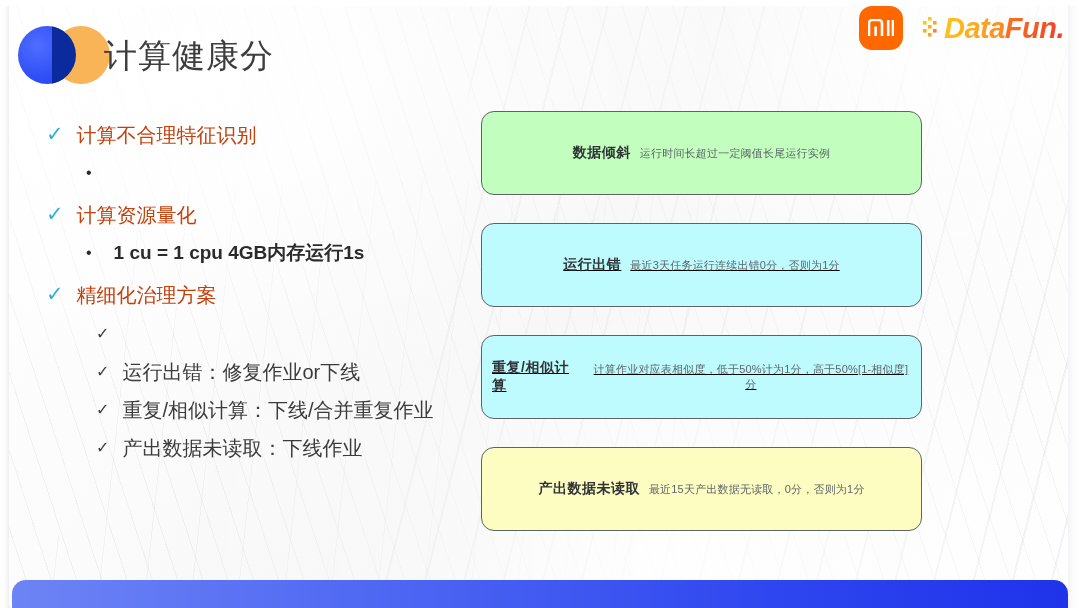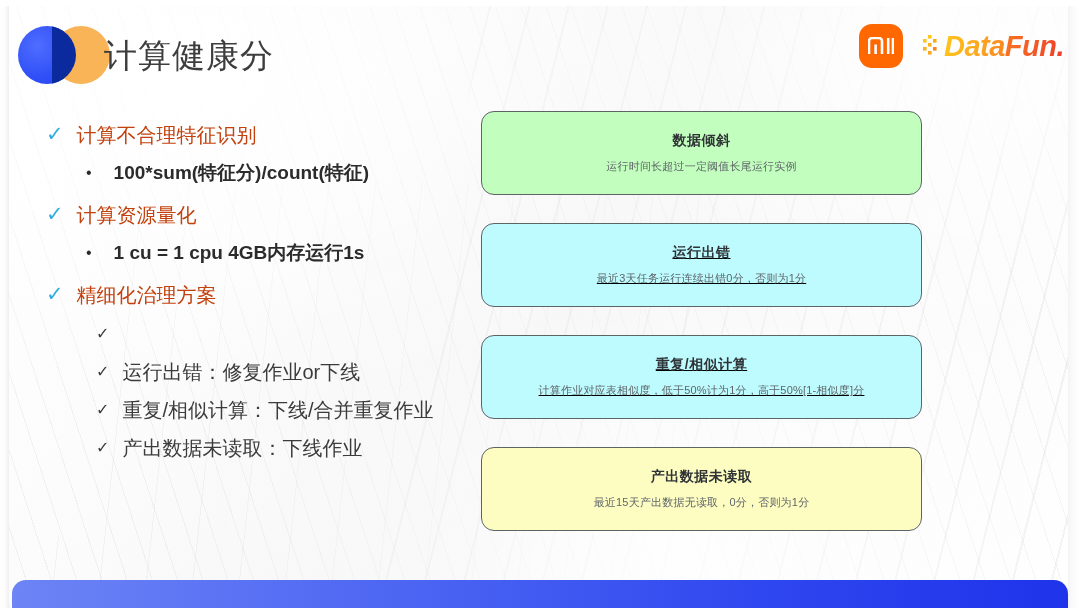--- a/index.html
+++ b/index.html
@@ -148,21 +148,21 @@
     top: 34px;
     font-size: 33px;
     color: #3d3d3d;
     letter-spacing: 1px;
     white-space: nowrap;
   }
 
   .brand-row {
     position: absolute;
     right: 16px;
-    top: 24px;
+    top: 6px;
     display: flex;
     align-items: center;
     gap: 20px;
   }
   .mi-logo {
     width: 44px;
     height: 44px;
     border-radius: 13px;
     background: #ff6700;
     display: flex;
@@ -263,21 +263,21 @@
     left: 481px;
     top: 111px;
     width: 441px;
   }
   .card {
     height: 84px;
     border: 1.4px solid #5d6466;
     border-radius: 13px;
     margin-bottom: 28px;
     display: flex;
-    flex-direction: column;
+    flex-direction: row;
     align-items: center;
     justify-content: center;
     gap: 9px;
     box-sizing: border-box;
     padding: 0 10px;
   }
   .card .c-title {
     font-size: 14px;
     font-weight: bold;
     color: #2f3336;
@@ -353,21 +353,20 @@
 
   <div class="left-col">
 
     <div class="lvl1">
       <span class="tick">✓</span>
       <span class="txt">计算不合理特征识别</span>
     </div>
 
     <div class="lvl2">
       <span class="dot">•</span>
-      <span class="txt">100*sum(特征分)/count(特征)</span>
     </div>
 
     <div class="lvl1">
       <span class="tick">✓</span>
       <span class="txt">计算资源量化</span>
     </div>
 
     <div class="lvl2">
       <span class="dot">•</span>
       <span class="txt">1 cu = 1 cpu 4GB内存运行1s</span>

